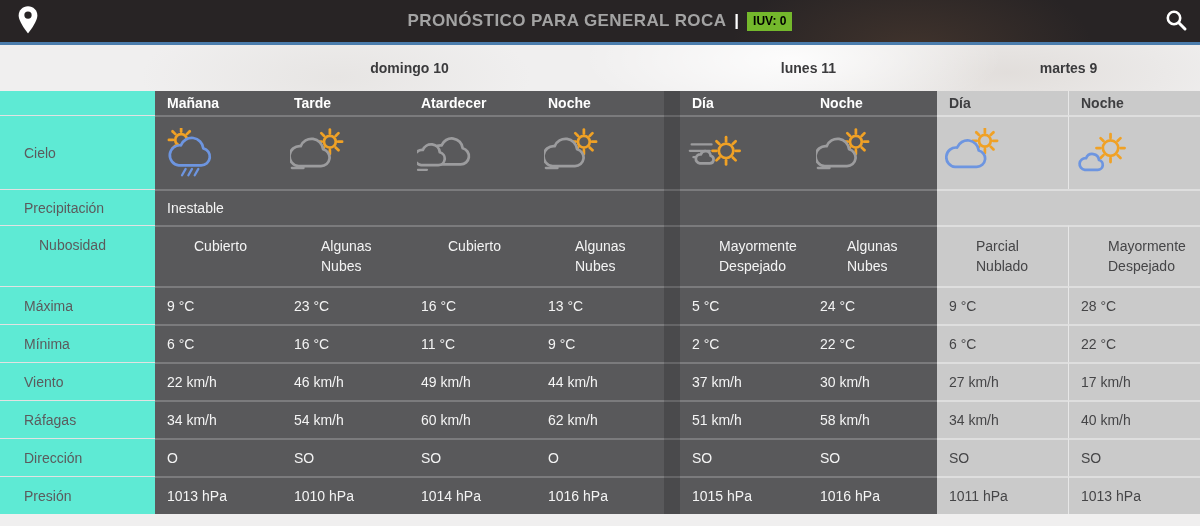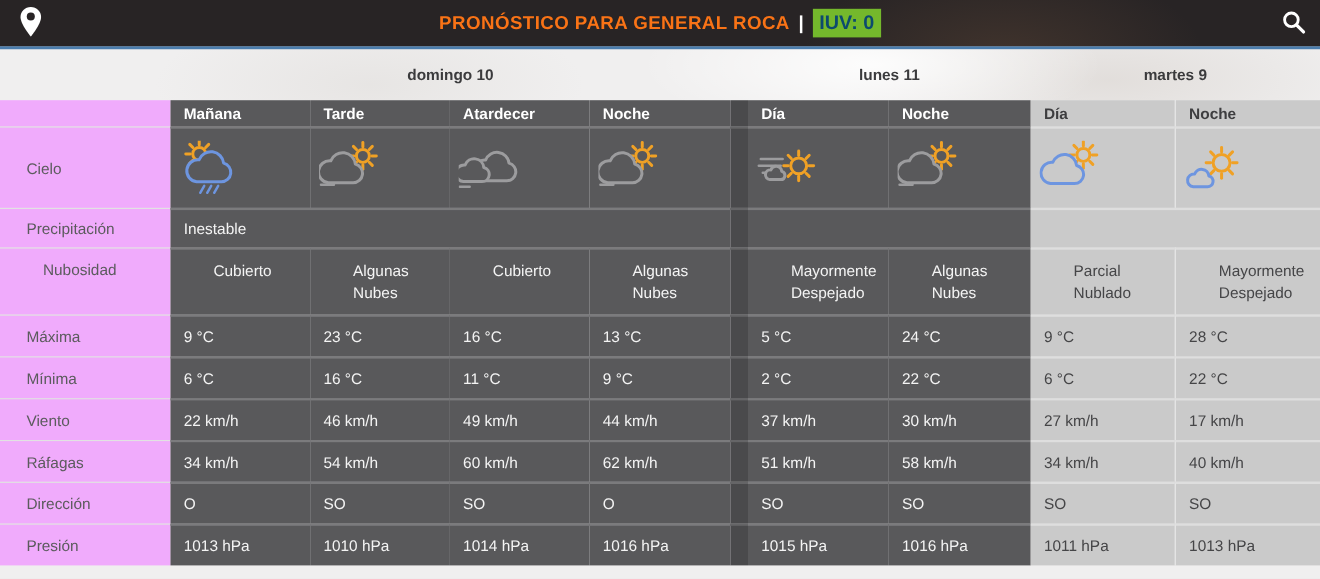--- a/index.html
+++ b/index.html
@@ -11,23 +11,23 @@
     height:42px; background:#282425; position:relative;
     display:flex; align-items:center; justify-content:center;
   }
   .topbar::after {
     content:""; position:absolute; inset:0; pointer-events:none;
     background:radial-gradient(ellipse 260px 120px at 76% 120%, rgba(150,105,70,.22), transparent 70%);
   }
   .pin { position:absolute; left:17px; top:5px; width:22px; height:30px; }
   .search { position:absolute; right:12px; top:8px; width:24px; height:26px; cursor:pointer; }
   .title-wrap { display:flex; align-items:center; gap:8px; z-index:1; }
-  .title { color:#f97316; font-size:17px; font-weight:bold; letter-spacing:.4px; }
+  .title { color:#a3a3a3; font-size:17px; font-weight:bold; letter-spacing:.4px; }
   .title-sep { color:#fff; font-size:17px; font-weight:bold; }
-  .uv-badge { background:#74b82c; color:#0c4a6e; font-size:18px; font-weight:bold; padding:2px 6px 3px 6px; }
+  .uv-badge { background:#74b82c; color:#000000; font-size:12px; font-weight:bold; padding:2px 6px 3px 6px; }
   .blueline { height:3px; background:#4b7dad; }
 
   
   .daystrip {
     height:46px; display:flex; align-items:center; background:#f0efef; position:relative;
   }
   .daystrip::before {
     content:""; position:absolute; inset:0; pointer-events:none;
     background:
       radial-gradient(ellipse 300px 90px at 66% 30%, rgba(255,255,255,.85), transparent 70%),
@@ -39,21 +39,21 @@
   .sp-label { width:155px; }
   .seg-dom { width:509px; }
   .seg-gap { width:16px; }
   .seg-lun { width:257px; }
   .seg-mar { width:263px; }
 
   
   .row { display:flex; width:1200px; }
   .c { display:flex; align-items:center; padding-left:12px; padding-right:4px;
        font-size:14px; color:#f4f4f4; background:#59595b; overflow:hidden; }
-  .lab { width:155px; background:#f0abfc; color:#5b5b5d; padding-left:24px; font-size:14px; }
+  .lab { width:155px; background:#5eead4; color:#5b5b5d; padding-left:24px; font-size:14px; }
   .gap { width:16px; background:#4a4a4c; padding:0; }
   .d1,.d2,.d3 { width:127px; } .d4 { width:128px; }
   .l1 { width:128px; } .l2 { width:129px; }
   .m1 { width:131px; } .m2 { width:132px; }
   .light { background:#cacaca; color:#454547; }
   .m2.light { border-left:1px solid rgba(255,255,255,.55); }
   .hdr { font-weight:bold; color:#fff; }
   .hdr.light { color:#3e3e40; }
   .span-dom { width:509px; }
   .span-lun { width:257px; }

